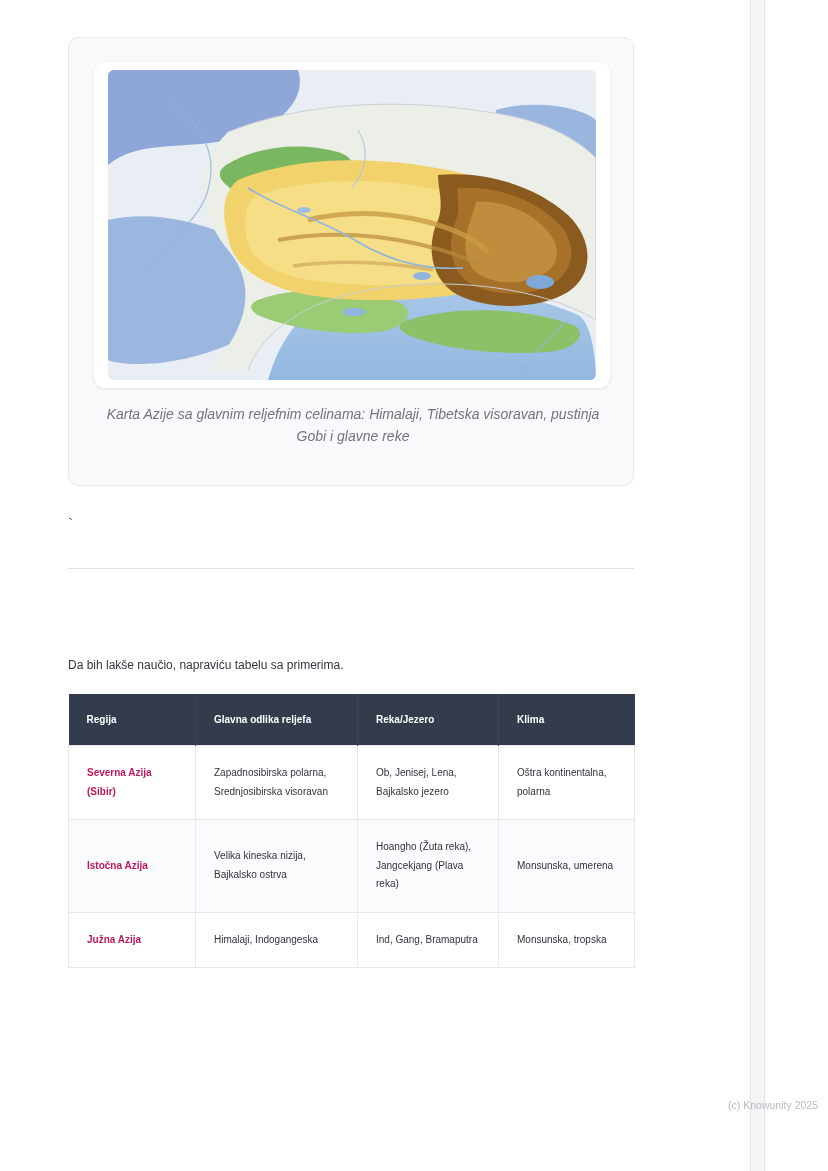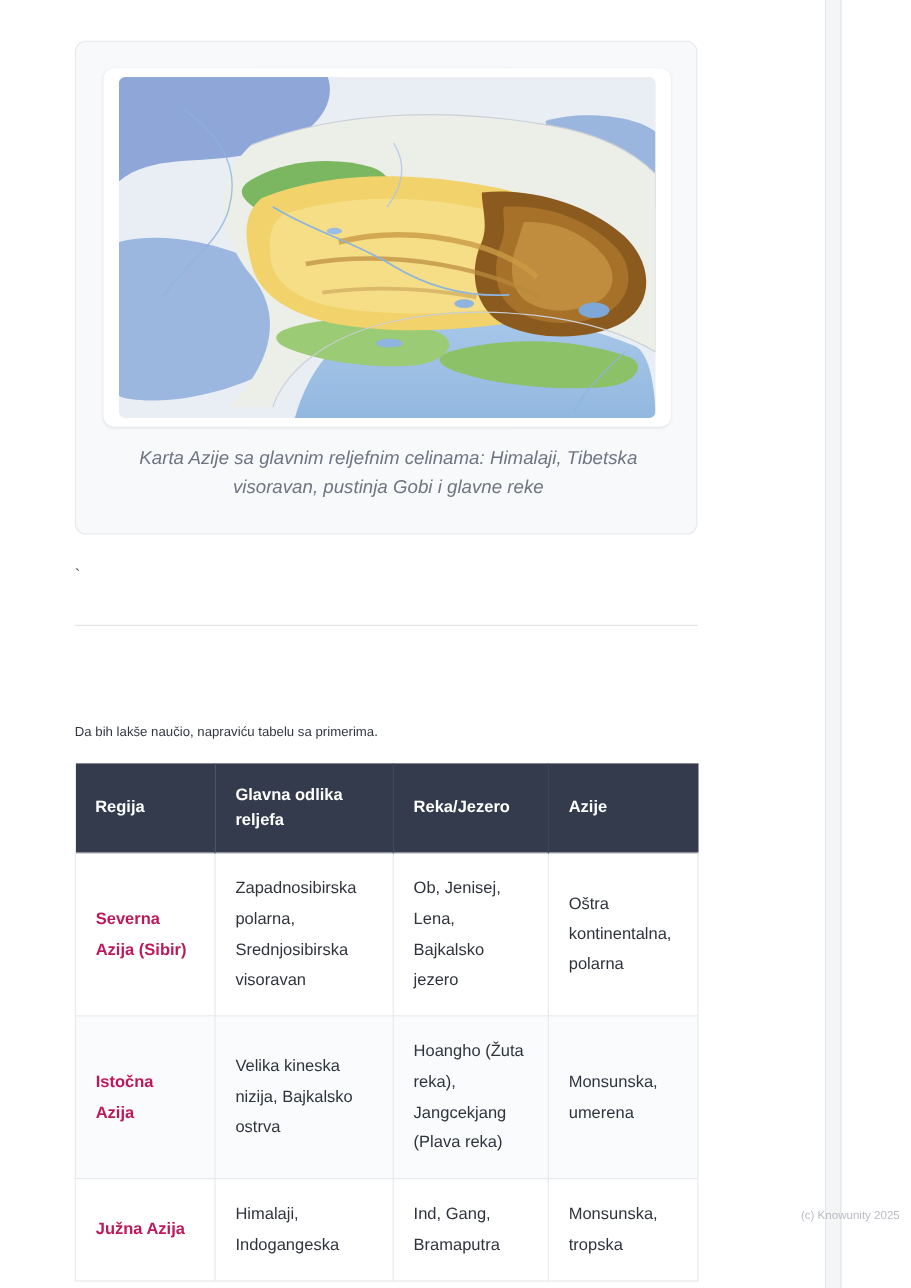--- a/index.html
+++ b/index.html
@@ -81,21 +81,21 @@
   }
   .map-wrap svg { display: block; }
 
   .figure-caption {
     position: absolute;
     left: 36px;
     top: 366px;
     width: 496px;
     text-align: center;
     font-style: italic;
-    font-size: 17px;
+    font-size: 14px;
     line-height: 1.55;
     color: #6f7480;
   }
 
   
   .stray-tick {
     position: absolute;
     left: 68px;
     top: 515px;
     font-size: 15px;
@@ -131,21 +131,21 @@
   }
 
   
   table.compare {
     position: absolute;
     left: 68px;
     top: 694px;
     width: 566px;
     border-collapse: collapse;
     table-layout: fixed;
-    font-size: 15px;
+    font-size: 10px;
   }
   table.compare col.c0 { width: 127px; }
   table.compare col.c1 { width: 162px; }
   table.compare col.c2 { width: 141px; }
   table.compare col.c3 { width: 136px; }
 
   table.compare thead th {
     background: #333b4d;
     color: #ffffff;
     font-weight: 600;
@@ -239,21 +239,21 @@
       <col class="c0">
         <col class="c1">
         <col class="c2">
         <col class="c3">
     </colgroup>
     <thead>
       <tr>
         <th>Regija</th>
         <th>Glavna odlika reljefa</th>
         <th>Reka/Jezero</th>
-        <th>Azije</th>
+        <th>Klima</th>
       </tr>
     </thead>
     <tbody>
       <tr>
         <td class="rowhead">Severna Azija (Sibir)</td>
         <td>Zapadnosibirska polarna, Srednjosibirska visoravan</td>
         <td>Ob, Jenisej, Lena, Bajkalsko jezero</td>
         <td>Oštra kontinentalna, polarna</td>
       </tr>
       <tr>

